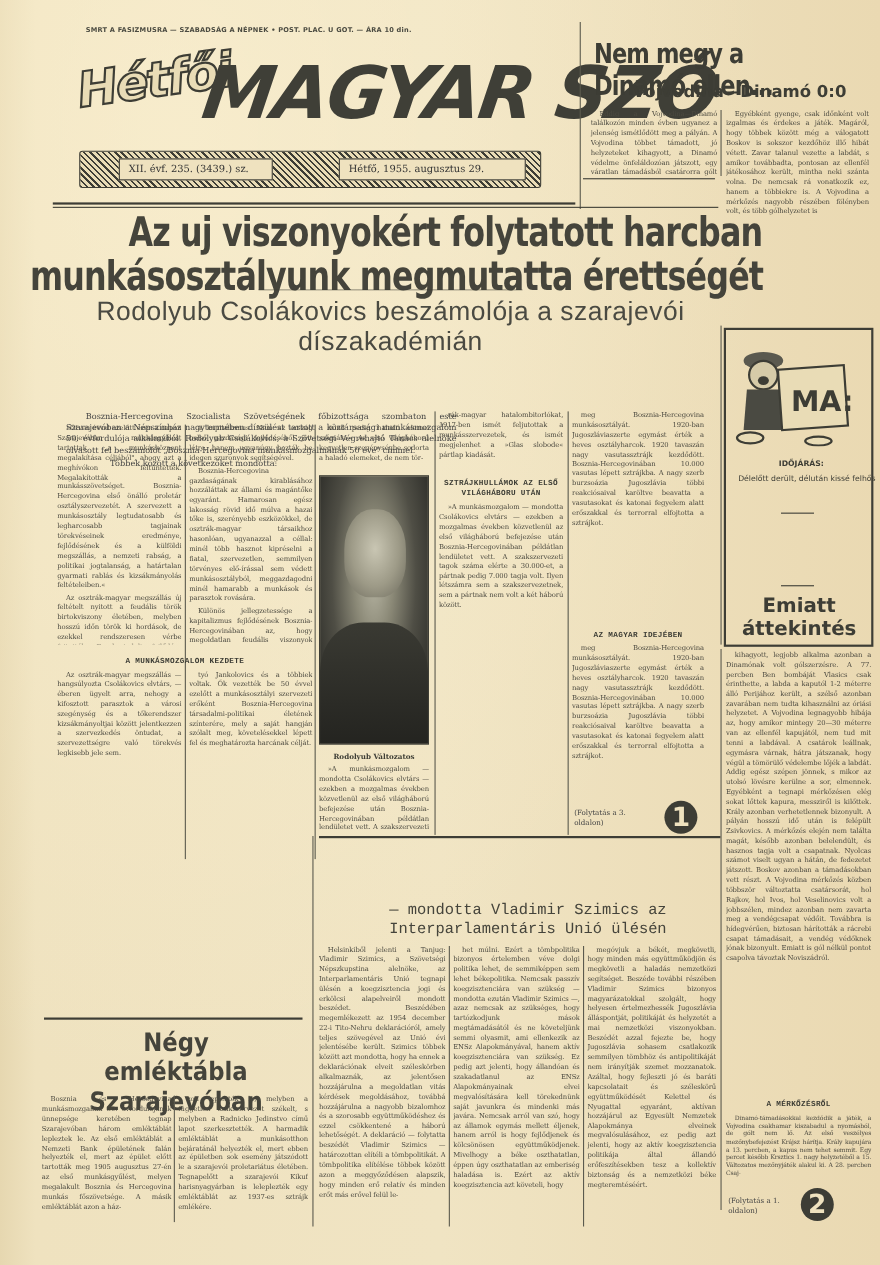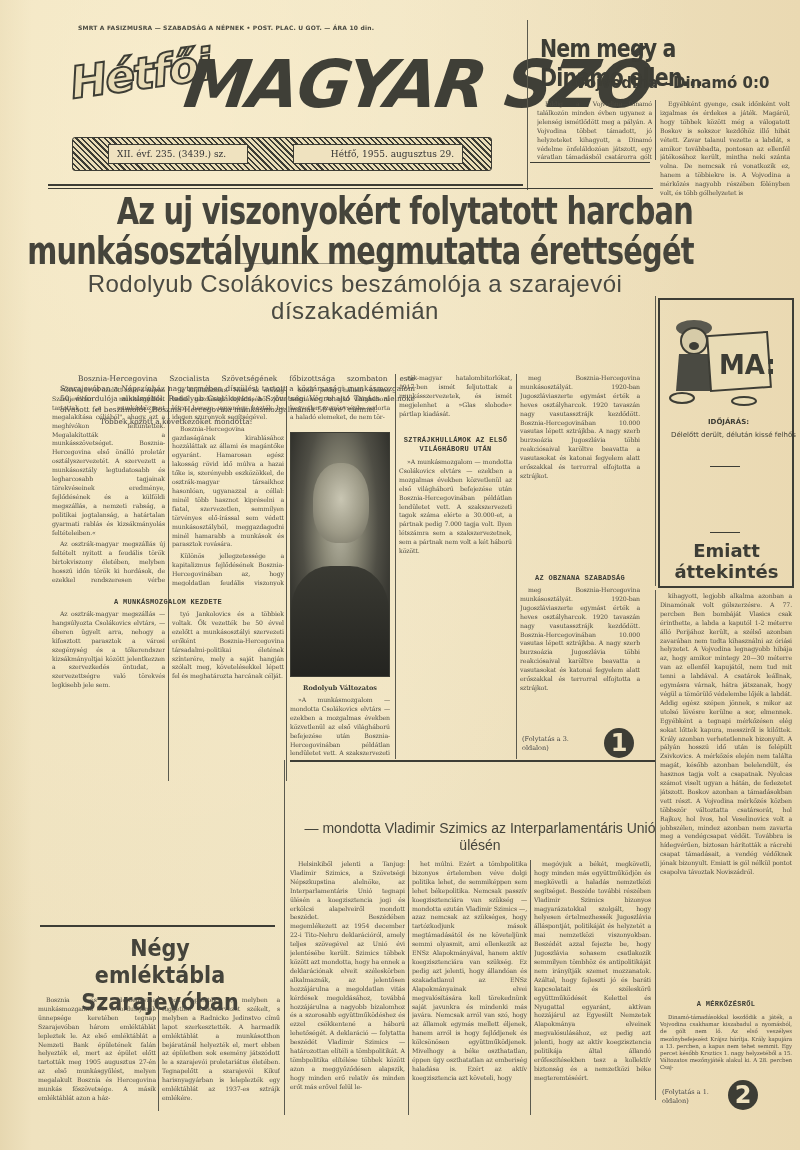--- a/index.html
+++ b/index.html
@@ -30,36 +30,36 @@
     radial-gradient(ellipse at 50% 38%, #b7b5a3 0, #8c8a78 25%, #4f4e45 55%, #2f2f2a 85%);border:1px solid #3d3d35}
   .photo .face{position:absolute;left:22px;top:30px;width:56px;height:80px;border-radius:45% 45% 40% 40%;background:radial-gradient(ellipse at 50% 45%,#c9c6b3 0,#9d9a87 55%,#6b695c 100%)}
   .photo .suit{position:absolute;left:0;bottom:0;width:100%;height:110px;background:linear-gradient(180deg,#3a3a33,#242420);border-radius:40% 40% 0 0}
   .caption{left:290px;top:684px;width:100px;font-size:6.5px;font-weight:bold;text-align:center;color:#3d3d35}
   .cartoon{left:664px;top:306px;width:125px;height:100px}
   .weather-h{left:666px;top:418px;width:125px;font-family:"DejaVu Sans",sans-serif;font-weight:bold;font-size:7px;text-align:center;color:#3d3d35}
   .weather-t{left:666px;top:431px;width:135px;font-family:"DejaVu Sans",sans-serif;font-size:7px;line-height:9px;text-align:center;color:#3d3d35}
   .box-head{left:664px;top:478px;width:125px;font-family:"DejaVu Sans",sans-serif;font-weight:bold;font-size:15.5px;line-height:17px;text-align:center;color:#3d3d35}
   .box-head2{left:664px;top:540px;width:125px;font-family:"DejaVu Sans",sans-serif;font-weight:bold;font-size:18px;line-height:21px;text-align:center;color:#3d3d35}
   .head2{left:290px;top:764px;width:380px;font-family:"DejaVu Sans",sans-serif;font-weight:bold;font-size:26px;line-height:28px;text-align:center;color:#45443b;letter-spacing:-.3px}
-  .head2-sub{left:290px;top:820px;width:380px;font-family:Liberation Sans, sans-serif;font-size:14px;line-height:17px;text-align:center;color:#45443b}
+  .head2-sub{left:290px;top:820px;width:380px;font-family:Liberation Mono, monospace;font-size:14px;line-height:17px;text-align:center;color:#45443b}
   .head3{left:55px;top:935px;width:210px;font-family:"DejaVu Sans",sans-serif;font-weight:bold;font-size:23px;line-height:27px;text-align:center;color:#45443b;transform:scaleX(.9)}
   .pagenum{width:30px;height:30px;border-radius:50%;background:#3d3d35;color:#efe2bf;font-family:"DejaVu Sans",sans-serif;font-weight:bold;font-size:24px;line-height:30px;text-align:center}
   .cont{font-size:6.5px;line-height:9px;color:#444}
 </style>
 </head>
 <body>
 
 <div class="page">
 
   <div class="abs topline">SMRT A FASIZMUSRA — SZABADSÁG A NÉPNEK • POST. PLAC. U GOT. — ÁRA 10 din.</div>
   <div class="abs mast-hej">Hétfői</div>
   <div class="abs mast-title">MAGYAR SZÓ</div>
   <div class="abs infobar">
     <div class="infobox" style="left:35px;width:140px">XII. évf. 235. (3439.) sz.</div>
-    <div class="infobox" style="left:220px;width:170px;text-align:right">Hétfő, 1955. augusztus 29.</div>
+    <div class="infobox" style="left:235px;width:170px;text-align:left">Hétfő, 1955. augusztus 29.</div>
   </div>
   <div class="abs rule" style="left:48px;top:184px;width:475px;height:2px"></div>
   <div class="abs vrule" style="left:527px;top:20px;height:170px"></div>
 
   <div class="abs sport-title">Nem megy a Dinamó ellen...</div>
   <div class="abs sport-sub">Vojvodina—Dinamó 0:0</div>
   <div class="abs col" style="left:537px;top:100px;width:115px;height:60px">
       <p>Eddig a Vojvodina—Dinamó találkozón minden évben ugyanez a jelenség ismétlődött meg a pályán. A Vojvodina többet támadott, jó helyzeteket kihagyott, a Dinamó védelme önfeláldozóan játszott, egy váratlan támadásból csatárorra gólt szerzett, és elvitte a két pontot. Tegnap ugyan megosztozták a csapatok a pontokon, a mezőnyben azonban a hagyományokhoz híven, a Vojvodina volt a jobb. Volt mit kifizetnie a Dinamó védelmének. Horvát Ivica és Krály kapus kitűnő játékkal megérdemelte a pályát a gólt.</p>
     </div>
   <div class="abs vrule" style="left:655px;top:100px;height:60px"></div>
@@ -119,21 +119,21 @@
     </div>
   <div class="abs sechead" style="left:399px;top:436px;width:113px;line-height:9px">SZTRÁJKHULLÁMOK AZ ELSŐ VILÁGHÁBORU UTÁN</div>
   <div class="abs col" style="left:399px;top:458px;width:113px;height:300px">
       <p>»A munkásmozgalom — mondotta Csolákovics elvtárs — ezekben a mozgalmas években közvetlenül az első világháború befejezése után Bosznia-Hercegovinában példátlan lendületet vett. A szakszervezeti tagok száma elérte a 30.000-et, a pártnak pedig 7.000 tagja volt. Ilyen létszámra sem a szakszervezetnek, sem a pártnak nem volt a két háború között.</p>
     </div>
 
   <div class="abs vrule" style="left:516px;top:374px;height:385px"></div>
   <div class="abs col" style="left:520px;top:374px;width:120px;height:195px">
       <p>meg Bosznia-Hercegovina munkásosztályát. 1920-ban Jugoszláviaszerte egymást érték a heves osztályharcok. 1920 tavaszán nagy vasutassztrájk kezdődött. Bosznia-Hercegovinában 10.000 vasutas lépett sztrájkba. A nagy szerb burzsoázia Jugoszlávia többi reakciósaival karöltve beavatta a vasutasokat és katonai fegyelem alatt erőszakkal és terrorral elfojtotta a sztrájkot.</p>
     </div>
-  <div class="abs sechead" style="left:520px;top:574px;width:120px">AZ OBZNANA SZABADSÁG</div>
+  <div class="abs sechead" style="left:520px;top:574px;width:120px">AZ MAGYAR IDEJÉBEN</div>
   <div class="abs col" style="left:520px;top:586px;width:120px;height:135px">
       <p>meg Bosznia-Hercegovina munkásosztályát. 1920-ban Jugoszláviaszerte egymást érték a heves osztályharcok. 1920 tavaszán nagy vasutassztrájk kezdődött. Bosznia-Hercegovinában 10.000 vasutas lépett sztrájkba. A nagy szerb burzsoázia Jugoszlávia többi reakciósaival karöltve beavatta a vasutasokat és katonai fegyelem alatt erőszakkal és terrorral elfojtotta a sztrájkot.</p>
     </div>
   <div class="abs cont" style="left:522px;top:735px;width:70px">(Folytatás a 3. oldalon)</div>
   <div class="abs pagenum" style="left:604px;top:728px">1</div>
 
   <div class="abs vrule" style="left:655px;top:296px;height:290px"></div>
   <div class="abs" style="left:658px;top:298px;width:136px;height:290px;border:2px solid #3d3d35"></div>
   <svg class="abs cartoon" viewBox="0 0 125 100">
     <ellipse cx="30" cy="22" rx="18" ry="8" fill="#5a594f"></ellipse>

